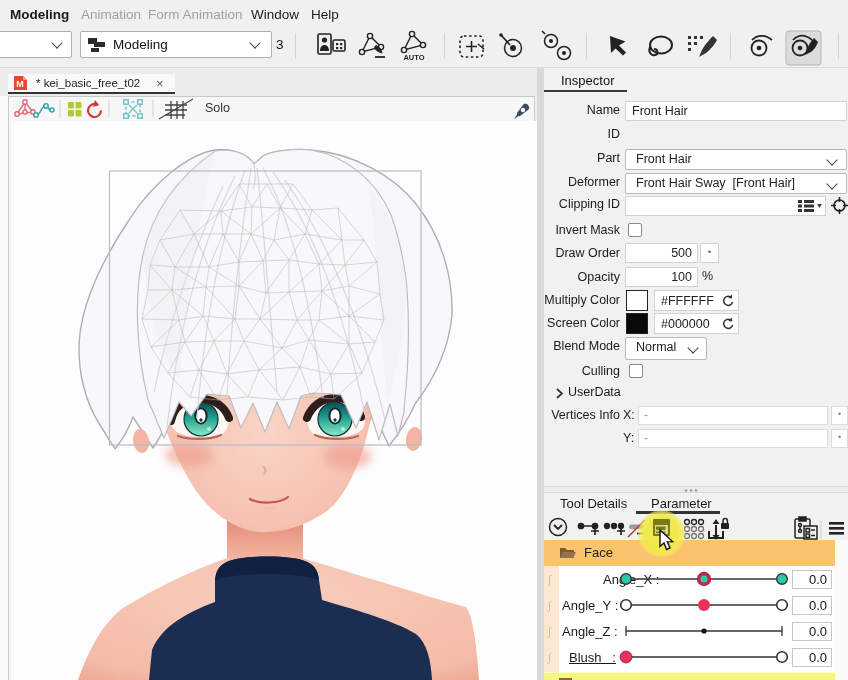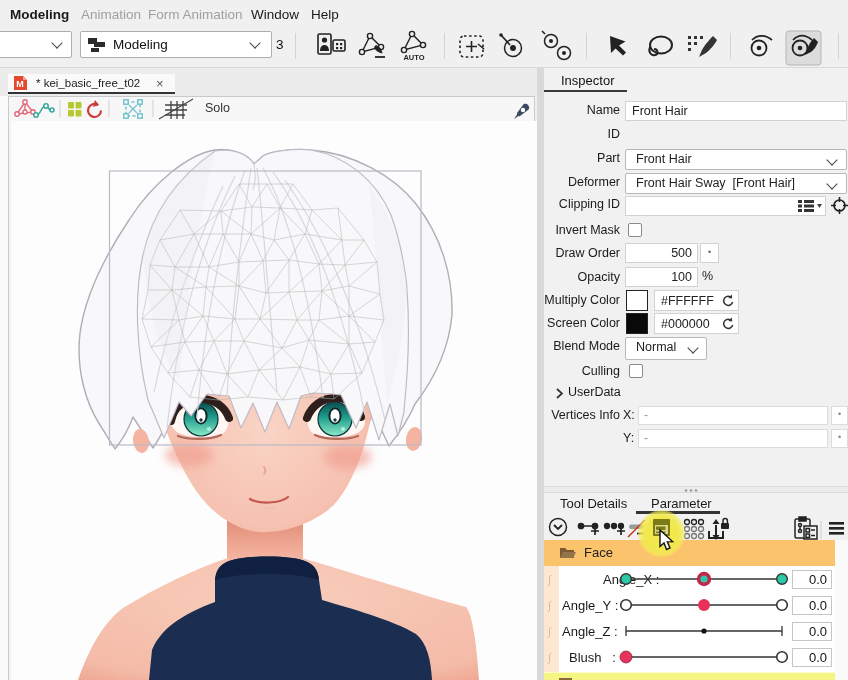--- a/index.html
+++ b/index.html
@@ -470,21 +470,21 @@
     </svg>
     <span style="position:absolute;left:40px;top:5px;font-size:13px;color:#222;">Face</span>
   </div>
 
   <div style="position:absolute;left:0;top:73px;width:291px;height:106px;background:#fff;"></div>
   <div style="position:absolute;left:0;top:73px;width:15px;height:106px;background:#fbe7d2;"></div>
   <div style="position:absolute;left:291px;top:47px;width:13px;height:140px;background:#fafafa;"></div>
   <span class="pname" style="left:18px;top:79px;margin-left:41px;">Angle_X&nbsp;:</span>
   <span class="pname" style="left:18px;top:105px;">Angle_Y&nbsp;:</span>
   <span class="pname" style="left:18px;top:131px;">Angle_Z&nbsp;:</span>
-  <span class="pname" style="left:25px;top:157px;">Blush&nbsp;&nbsp;&nbsp;:</span>
+  <span class="pname" style="left:25px;top:157px;text-decoration:underline;">Blush&nbsp;&nbsp;&nbsp;:</span>
   <svg width="291" height="106" viewBox="0 0 291 106" style="position:absolute;left:0;top:73px;">
     <g font-size="11" fill="#e0b193" font-family="Liberation Serif,serif">
       <text x="4" y="17">∫</text>
         <text x="4" y="43">∫</text>
         <text x="4" y="69">∫</text>
         <text x="4" y="95">∫</text>
     </g>
 
     <path d="M82,13 H238" stroke="#333" stroke-width="1.5"></path>
     <circle cx="82" cy="13" r="5.3" fill="#2cc9a8" stroke="#333" stroke-width="1.4"></circle>

